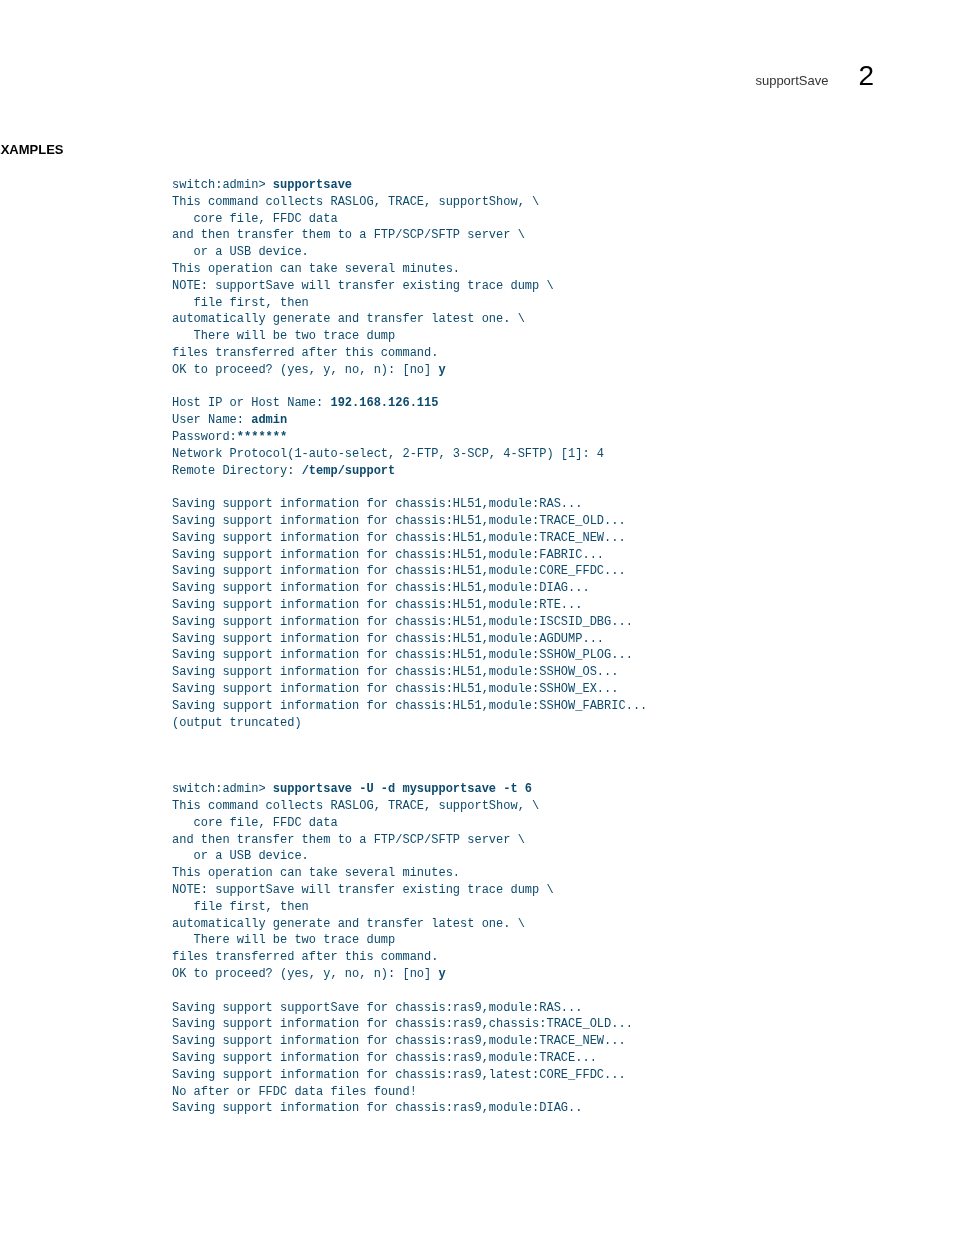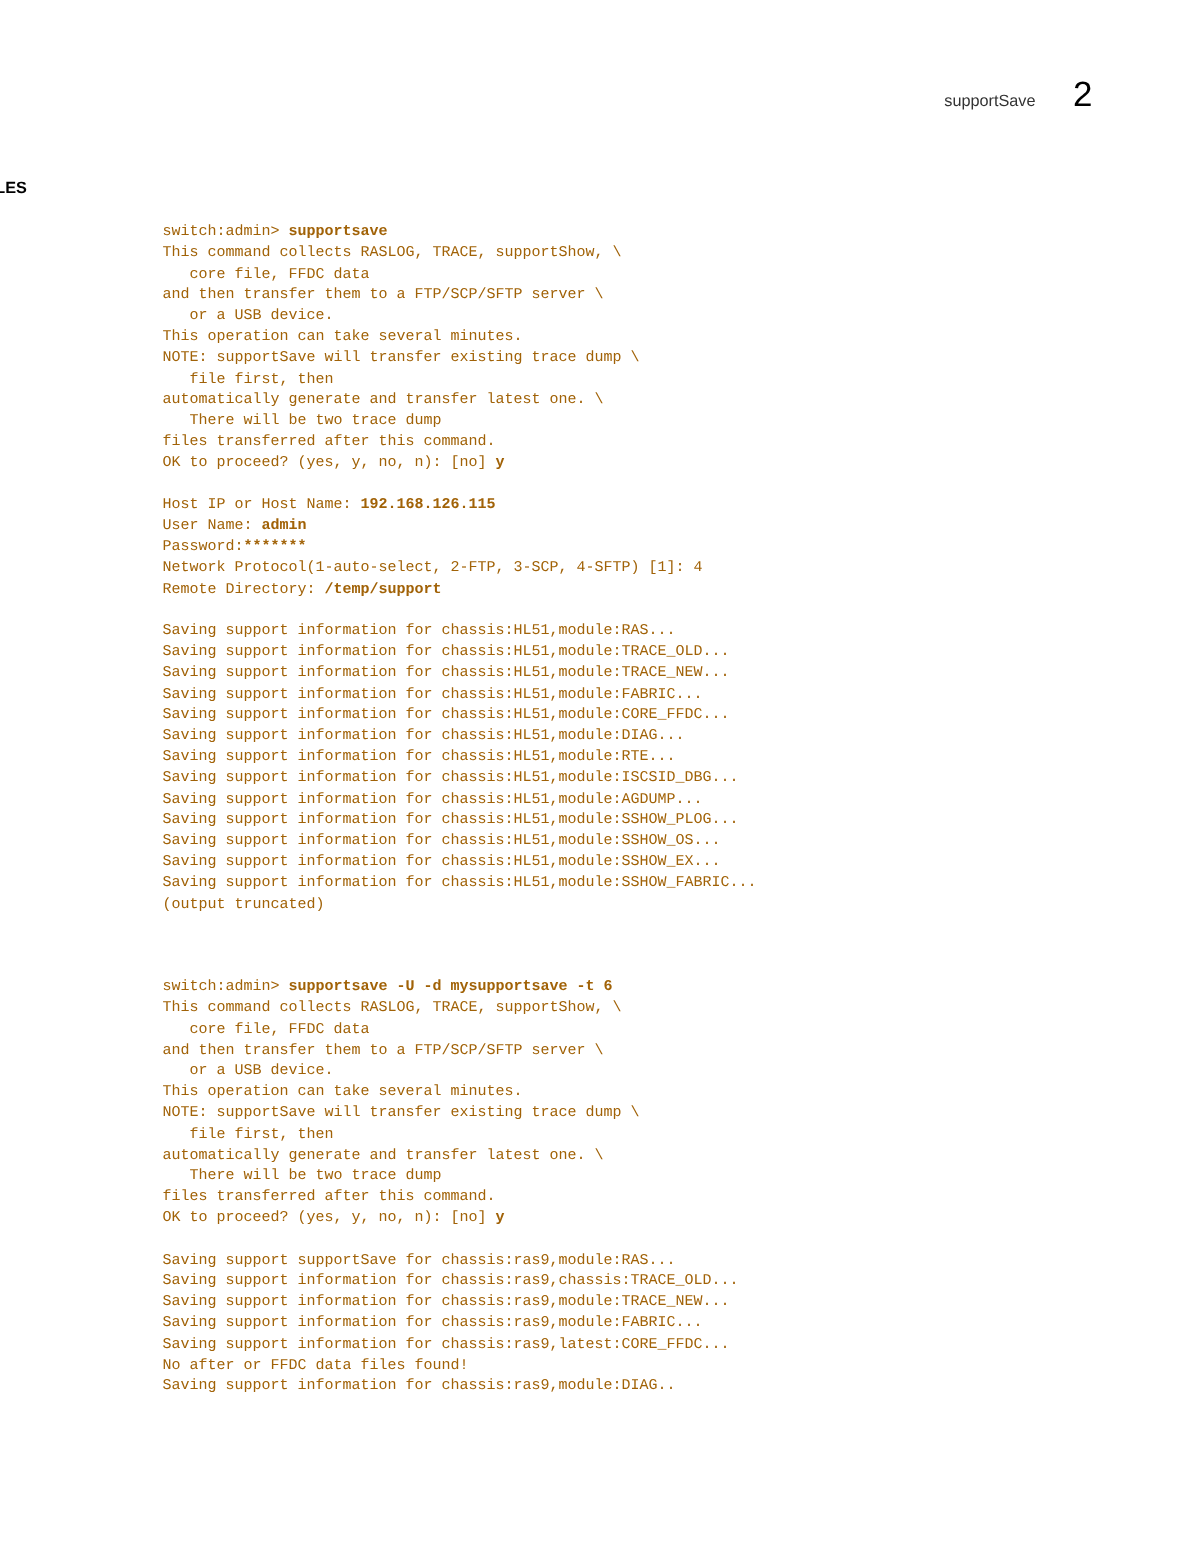--- a/index.html
+++ b/index.html
@@ -3,21 +3,21 @@
   <meta charset="utf-8">
   <style>
     body {
       font-family: Arial, Helvetica, sans-serif;
       margin: 0;
       padding: 0;
       background: #fff;
       width: 954px;
     }
     .page {
-      padding: 60px 80px 60px 70px;
+      padding: 60px 80px 60px 112px;
       box-sizing: border-box;
     }
     .header {
       display: flex;
       justify-content: flex-end;
       align-items: baseline;
       gap: 30px;
       margin-bottom: 50px;
     }
     .header-subtitle {
@@ -32,21 +32,21 @@
     .section-heading {
       font-size: 13px;
       font-weight: bold;
       margin-bottom: 20px;
       margin-left: -120px;
     }
     .code-block {
       font-family: "Courier New", Courier, monospace;
       font-size: 12px;
       line-height: 1.4;
-      color: #a16207;
+      color: #0c4a6e;
       white-space: pre;
       margin-left: 60px;
     }
     .code-block .bold {
       font-weight: bold;
     }
     .spacer {
       height: 50px;
     }
   </style>
@@ -106,17 +106,17 @@
 <span>NOTE: supportSave will transfer existing trace dump \</span>
 <span>   file first, then</span>
 <span>automatically generate and transfer latest one. \</span>
 <span>   There will be two trace dump</span>
 <span>files transferred after this command.</span>
 <span>OK to proceed? (yes, y, no, n): [no] </span><span class="bold">y</span>
 
 <span>Saving support supportSave for chassis:ras9,module:RAS...</span>
 <span>Saving support information for chassis:ras9,chassis:TRACE_OLD...</span>
 <span>Saving support information for chassis:ras9,module:TRACE_NEW...</span>
-<span>Saving support information for chassis:ras9,module:FABRIC...</span>
+<span>Saving support information for chassis:ras9,module:TRACE...</span>
 <span>Saving support information for chassis:ras9,latest:CORE_FFDC...</span>
 <span>No after or FFDC data files found!</span>
 <span>Saving support information for chassis:ras9,module:DIAG..</span></div>
 </div>
 
 </body></html>

